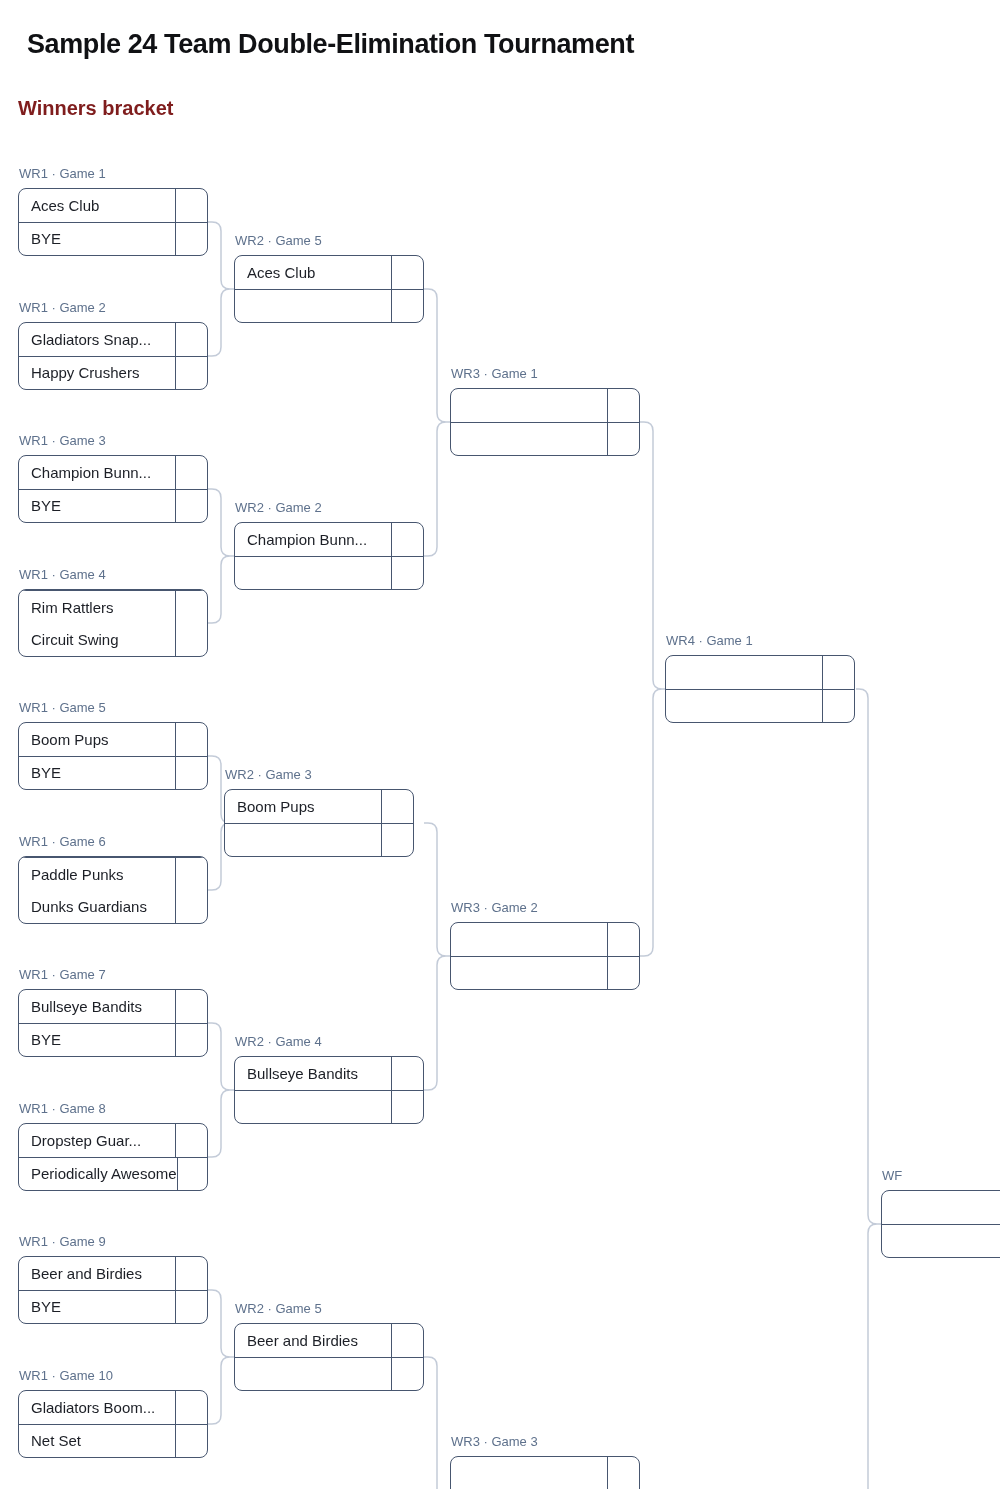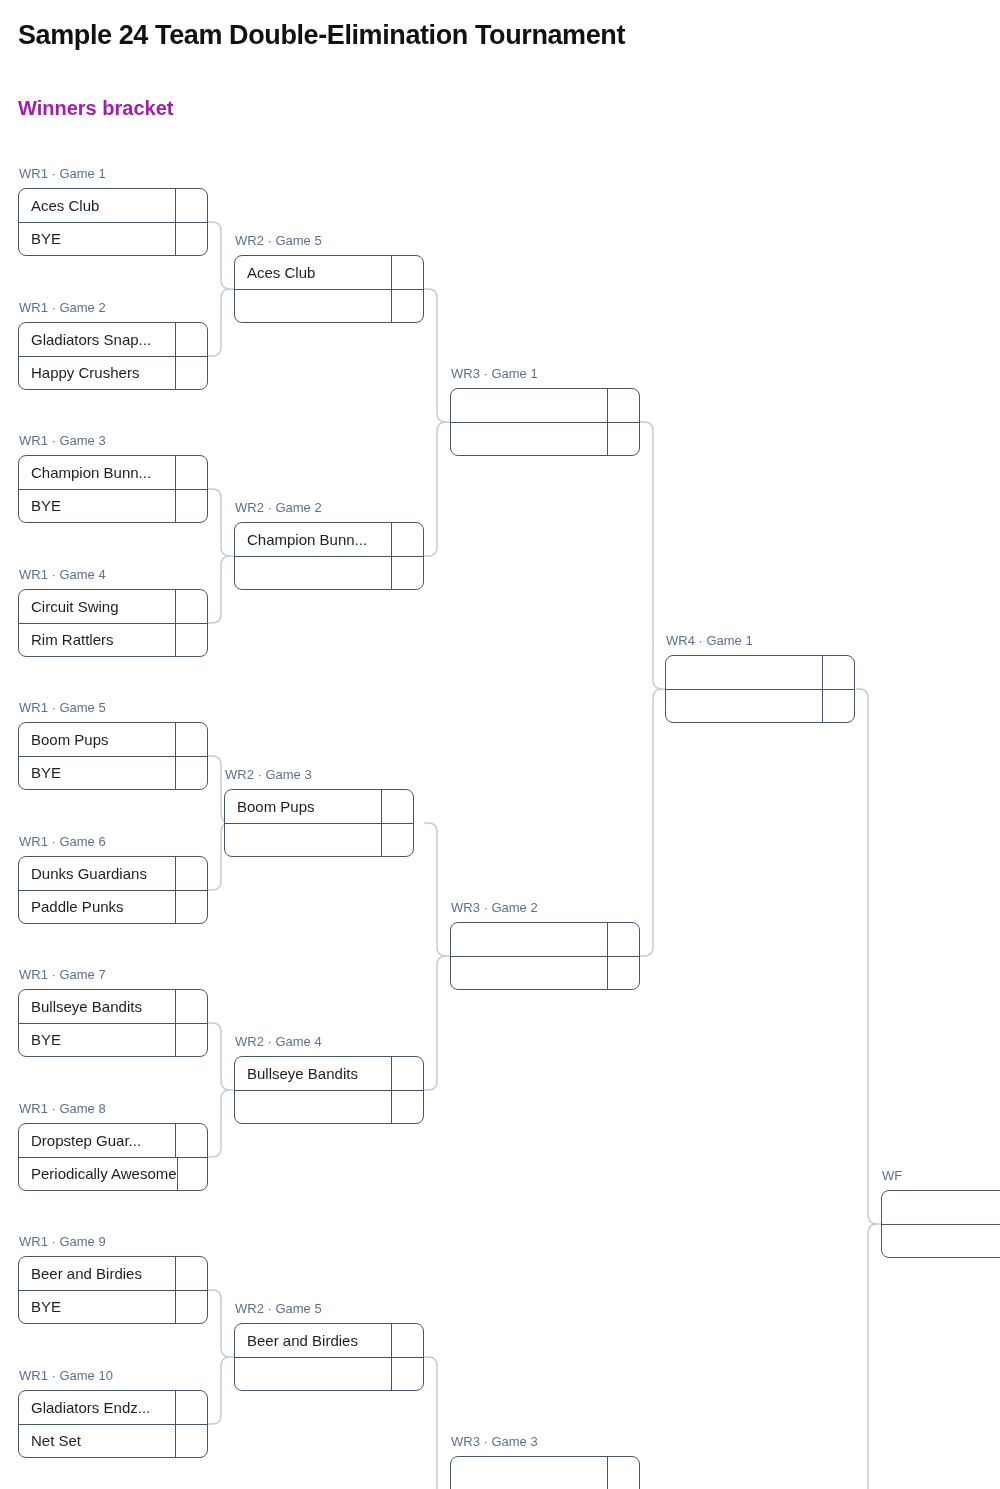--- a/index.html
+++ b/index.html
@@ -12,27 +12,27 @@
   *{box-sizing:border-box;}
   html,body{margin:0;padding:0;background:var(--background);}
   #root{
     position:relative;
     width:1000px;height:1489px;
     overflow:hidden;
     background:var(--background);
     font-family:"Liberation Sans", sans-serif;
   }
   .page-title{
-    position:absolute;left:18px;top:20px;margin:0;
+    position:absolute;left:18px;top:20px;margin:9px;
     font-size:27px;font-weight:700;letter-spacing:-0.4px;
     color:#101114;white-space:nowrap;
   }
   .section-heading{
     position:absolute;left:18px;top:97px;margin:0;
-    font-size:20px;font-weight:700;color:#a21caf;white-space:nowrap;
+    font-size:20px;font-weight:700;color:#7f1d1d;white-space:nowrap;
   }
   #connector-layer{position:absolute;left:0;top:0;}
   #connector-layer path{
     fill:none;stroke:var(--connector);stroke-width:1.5;
   }
   .match{position:absolute;width:190px;}
   .match-label{
     height:18px;line-height:18px;margin:0 0 5px 1px;
     font-size:13px;color:var(--match-label);white-space:nowrap;
   }
@@ -117,26 +117,26 @@
       <div class="team-row second">
         <div class="team-name">BYE</div>
         <div class="team-score"></div>
       </div>
     </div>
   </div>
 
   <div class="match" style="left:18px;top:566px">
     <div class="match-label">WR1 · Game 4</div>
     <div class="match-box">
+      <div class="team-row second">
+        <div class="team-name">Rim Rattlers</div>
+        <div class="team-score"></div>
+      </div>
       <div class="team-row">
         <div class="team-name">Circuit Swing</div>
-        <div class="team-score"></div>
-      </div>
-      <div class="team-row second">
-        <div class="team-name">Rim Rattlers</div>
         <div class="team-score"></div>
       </div>
     </div>
   </div>
 
   <div class="match" style="left:18px;top:699px">
     <div class="match-label">WR1 · Game 5</div>
     <div class="match-box">
       <div class="team-row">
         <div class="team-name">Boom Pups</div>
@@ -145,26 +145,26 @@
       <div class="team-row second">
         <div class="team-name">BYE</div>
         <div class="team-score"></div>
       </div>
     </div>
   </div>
 
   <div class="match" style="left:18px;top:833px">
     <div class="match-label">WR1 · Game 6</div>
     <div class="match-box">
+      <div class="team-row second">
+        <div class="team-name">Paddle Punks</div>
+        <div class="team-score"></div>
+      </div>
       <div class="team-row">
         <div class="team-name">Dunks Guardians</div>
-        <div class="team-score"></div>
-      </div>
-      <div class="team-row second">
-        <div class="team-name">Paddle Punks</div>
         <div class="team-score"></div>
       </div>
     </div>
   </div>
 
   <div class="match" style="left:18px;top:966px">
     <div class="match-label">WR1 · Game 7</div>
     <div class="match-box">
       <div class="team-row">
         <div class="team-name">Bullseye Bandits</div>
@@ -202,21 +202,21 @@
         <div class="team-name">BYE</div>
         <div class="team-score"></div>
       </div>
     </div>
   </div>
 
   <div class="match" style="left:18px;top:1367px">
     <div class="match-label">WR1 · Game 10</div>
     <div class="match-box">
       <div class="team-row">
-        <div class="team-name">Gladiators Endz...</div>
+        <div class="team-name">Gladiators Boom...</div>
         <div class="team-score"></div>
       </div>
       <div class="team-row second">
         <div class="team-name">Net Set</div>
         <div class="team-score"></div>
       </div>
     </div>
   </div>
 
   <div class="match" style="left:234px;top:232px">

